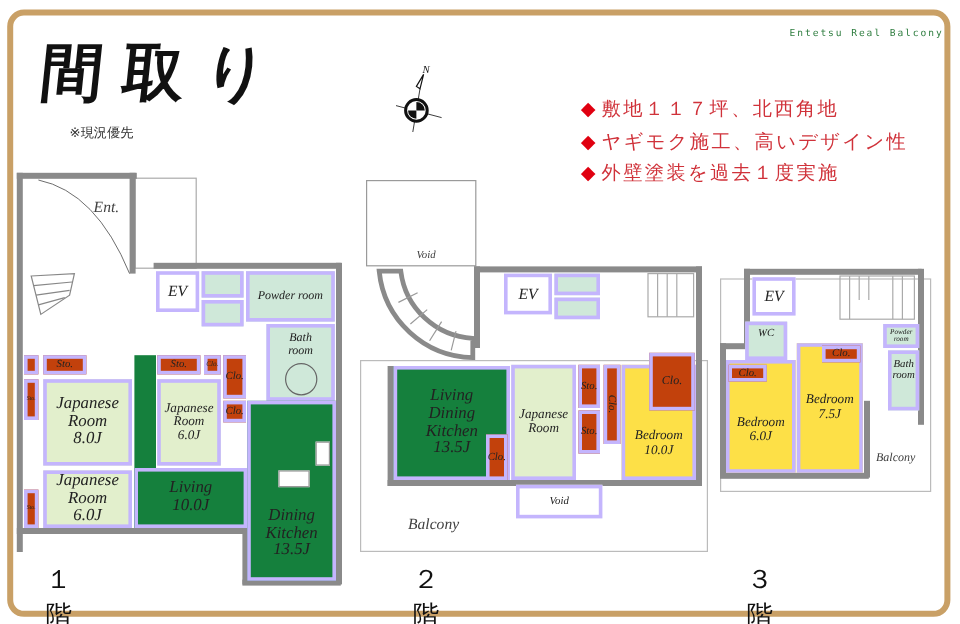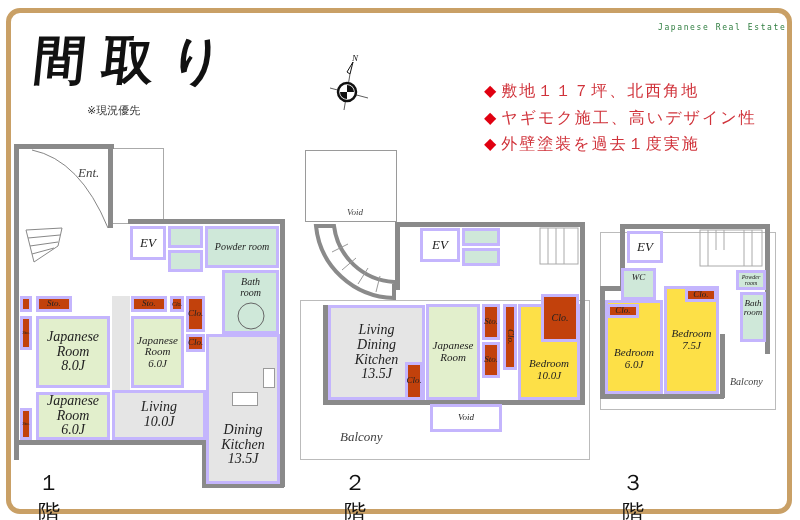--- a/index.html
+++ b/index.html
@@ -7,36 +7,36 @@
   body { position: relative; font-family: "DejaVu Serif", serif; }
   .frame {
     position: absolute; left: 6px; top: 8px; width: 786px; height: 506px;
     border: 5px solid #c9a066; border-radius: 14px; background: #ffffff;
   }
   .title {
     position: absolute; left: 34px; top: 26px; font-size: 52px; font-weight: bold;
     letter-spacing: 16px; color: #111; font-family: "DejaVu Serif", serif;
     transform: skewX(-6deg);
   }
-  .note { position: absolute; left: 58px; top: 103px; font-size: 11px; color: #333; font-family: "DejaVu Sans", sans-serif; margin-left: 29px; }
+  .note { position: absolute; left: 58px; top: 103px; font-size: 11px; color: #333; font-family: "DejaVu Sans", sans-serif; }
   .compass { position: absolute; left: 326px; top: 52px; width: 44px; height: 60px; }
   .logo { position: absolute; left: 658px; top: 22px; text-align: center; }
   .logo-jp { font-family: "DejaVu Sans", sans-serif; font-weight: bold; font-size: 19px; color: #1f7a3a; letter-spacing: 0px; }
   .logo-en { font-family: "DejaVu Sans Mono", monospace; font-size: 8px; color: #2e7d3f; letter-spacing: 1.6px; margin-top: 1px; }
   .features { position: absolute; left: 484px; top: 78px; }
   .feature { font-size: 16px; color: #d0323a; height: 26.5px; line-height: 26.5px; font-family: "DejaVu Serif", serif; letter-spacing: 2px; white-space: nowrap; }
   .diamond { color: #e00010; margin-right: 3px; }
 
   .plan { position: absolute; }
   .wall { position: absolute; background: #8a8a8a; }
   .thin { position: absolute; border: 1px solid #9a9a9a; background: transparent; }
   .room { position: absolute; display: flex; align-items: center; justify-content: center; text-align: center;
           font-style: italic; color: #222; line-height: 1.05; font-family: "Liberation Serif", serif; border: 3px solid #c4b5fd; }
   .tatami { background: #e2efcc; }
-  .ldk { background: #e5e5e5; }
+  .ldk { background: #15803d; }
   .wet { background: #cfe8d9; }
   .bed { background: #fde047; }
   .sto { background: #c2410c; }
   .white { background: #ffffff; }
   .lbl { position: absolute; font-style: italic; font-family: "Liberation Serif", serif; color: #404040; }
   .floor-lbl { position: absolute; font-size: 22px; color: #111; font-family: "DejaVu Sans", sans-serif; }
   svg { position: absolute; overflow: visible; }
 </style>
 </head>
 <body>
@@ -50,21 +50,21 @@
   <text x="26" y="9" font-size="9" font-style="italic" font-family="Liberation Serif, serif" fill="#111">N</text>
   <polygon points="27,10 24,22 21,20" fill="none" stroke="#111" stroke-width="1"></polygon>
   <line x1="4" y1="36" x2="42" y2="46" stroke="#333" stroke-width="0.8"></line>
   <line x1="24" y1="22" x2="18" y2="58" stroke="#333" stroke-width="0.8"></line>
   <circle cx="21" cy="40" r="9" fill="#fff" stroke="#111" stroke-width="2.5"></circle>
   <path d="M21,40 L21,33 A7,7 0 0,1 28,40 Z" fill="#111"></path>
   <path d="M21,40 L21,47 A7,7 0 0,1 14,40 Z" fill="#111"></path>
 </svg>
 
 <div class="logo">
-  <div class="logo-en">Japanese Real Estate</div>
+  <div class="logo-en">Entetsu Real Balcony</div>
 </div>
 
 <div class="features">
   <div class="feature"><span class="diamond">◆</span><span>敷地１１７坪、北西角地</span></div>
   <div class="feature"><span class="diamond">◆</span><span>ヤギモク施工、高いデザイン性</span></div>
   <div class="feature"><span class="diamond">◆</span><span>外壁塗装を過去１度実施</span></div>
 </div>
 
 <div class="plan">
 

